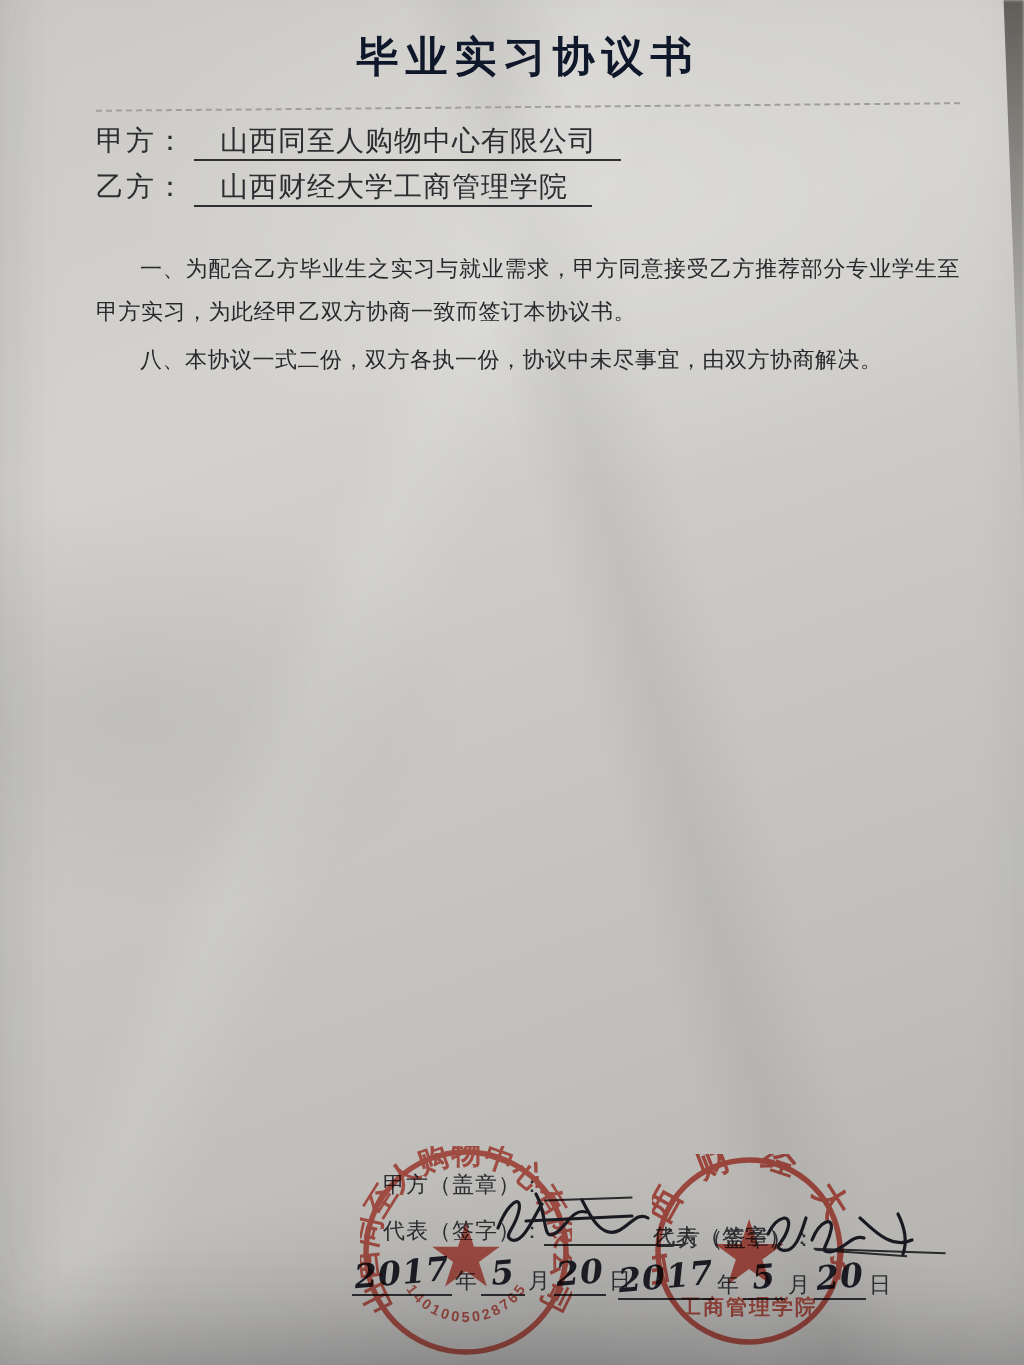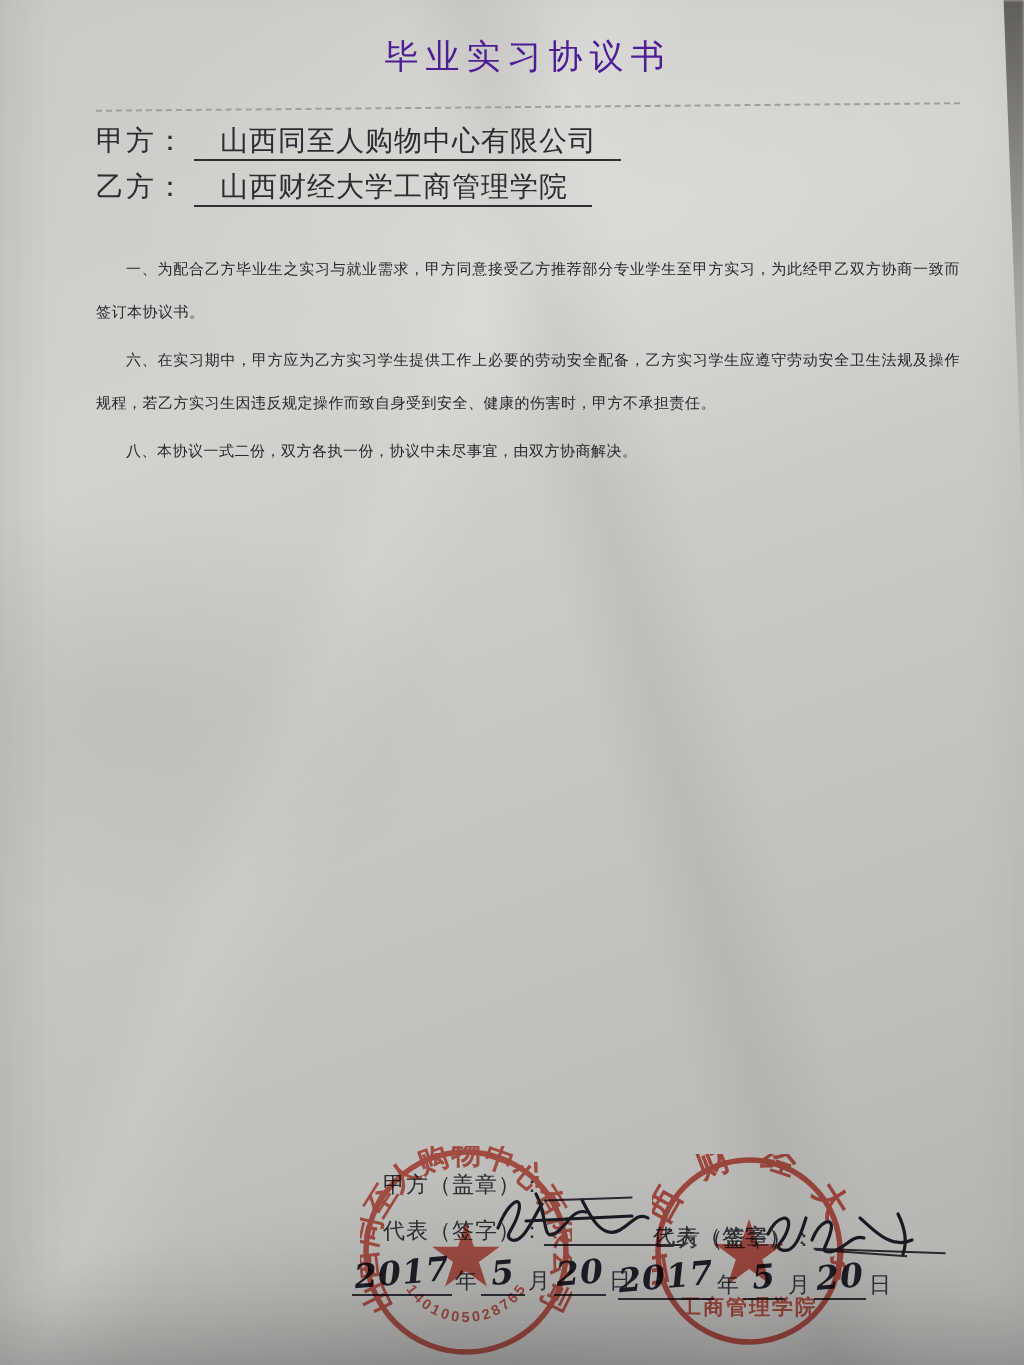--- a/index.html
+++ b/index.html
@@ -30,40 +30,40 @@
   .vignette{
     position:absolute;inset:0;pointer-events:none;
     box-shadow:inset 0 -70px 90px -50px rgba(35,35,42,.28), inset 50px 0 90px -70px rgba(35,35,42,.10);
   }
   .content{
     position:absolute;left:96px;right:64px;top:0;
     color:#2c2c31;z-index:1;
   }
   .title{
     margin-top:34px;height:46px;line-height:46px;
-    text-align:center;font-size:34px;font-weight:normal;letter-spacing:7px;
-    color:#4c1d95;
+    text-align:center;font-size:42px;font-weight:bold;letter-spacing:7px;
+    color:#0f172a;
   }
   .divider{
     margin-top:26px;height:0;
     border-top:2px dashed #a19f9a;
     transform:rotate(-0.5deg);
   }
   .parties{margin-top:16px;font-size:28px;}
   .party-row{height:34px;line-height:34px;margin-bottom:12px;letter-spacing:2px;}
   .party-value{
     display:inline-block;min-width:295px;
     border-bottom:2px solid #2e2e33;
     padding:0 24px 1px 26px;margin-left:8px;
     letter-spacing:1px;
   }
   .clauses{margin-top:44px;}
   .clauses p{
     margin:0 0 6px 0;
-    font-size:15px;line-height:42.5px;letter-spacing:.5px;
+    font-size:22px;line-height:42.5px;letter-spacing:.5px;
     text-indent:2em;text-align:justify;
     color:#28282d;
   }
   
   .sig{position:absolute;font-size:22px;color:#2c2c31;letter-spacing:1px;z-index:1;white-space:nowrap;}
   .blank{
     display:inline-block;height:24px;vertical-align:bottom;
     border-bottom:2px solid #2a2a2e;
   }
   .date-row{display:flex;align-items:flex-end;}
@@ -99,21 +99,20 @@
       <div class="party-row">
         <span>甲方：</span><span class="party-value">山西同至人购物中心有限公司</span>
       </div>
       <div class="party-row">
         <span>乙方：</span><span class="party-value">山西财经大学工商管理学院</span>
       </div>
     </div>
 
     <div class="clauses">
       <p>一、为配合乙方毕业生之实习与就业需求，甲方同意接受乙方推荐部分专业学生至甲方实习，为此经甲乙双方协商一致而签订本协议书。</p>
-      <p>六、在实习期中，甲方应为乙方实习学生提供工作上必要的劳动安全配备，乙方实习学生应遵守劳动安全卫生法规及操作规程，若乙方实习生因违反规定操作而致自身受到安全、健康的伤害时，甲方不承担责任。</p>
       <p>八、本协议一式二份，双方各执一份，协议中未尽事宜，由双方协商解决。</p>
     </div>
   </div>
 
   <div class="sig" style="left:383px;top:1170px;">
     <span>甲方（盖章）：</span><span class="blank" style="width:88px;transform:rotate(-2deg);"></span>
   </div>
   <div class="sig" style="left:383px;top:1216px;">
     <span>代表（签字）：</span><span class="blank" style="width:138px;"></span>
   </div>

